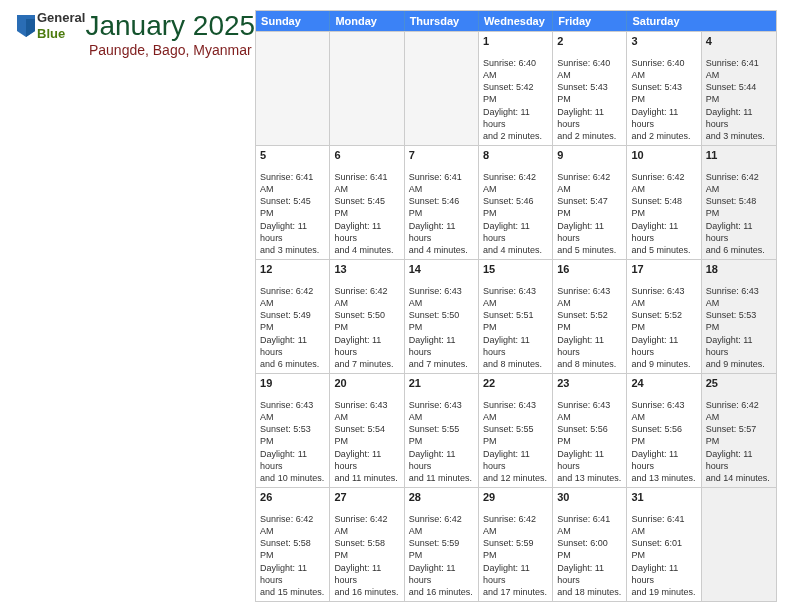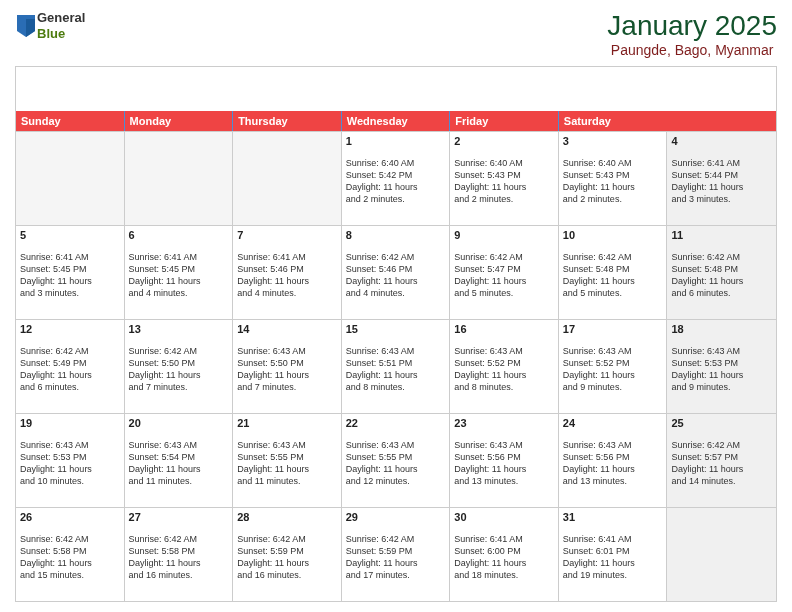--- a/index.html
+++ b/index.html
@@ -8,21 +8,21 @@
       background: #fff;
       width: 792px;
       height: 612px;
       overflow: hidden;
     }
     .page {
       width: 792px;
       height: 612px;
       padding: 10px 15px;
       display: flex;
-      flex-direction: column;
+      flex-direction: row;
     }
     .header {
       display: flex;
       justify-content: space-between;
       align-items: flex-start;
       margin-bottom: 8px;
     }
     .logo {
       display: flex;
       align-items: center;
@@ -55,22 +55,21 @@
     }
     .calendar {
       flex: 1;
       display: flex;
       flex-direction: column;
       border: 1px solid #ccc;
     }
     .cal-header {
       display: grid;
       grid-template-columns: repeat(7, 1fr);
-      background: #ef4444;
-      margin-top: 44px;
+      background: #3b82f6;
     }
     .cal-header-cell {
       color: #fff;
       font-size: 11px;
       font-weight: bold;
       padding: 4px 5px;
       border-right: 1px solid #4a8dd5;
     }
     .cal-header-cell:last-child { border-right: none; }
     .cal-body {

